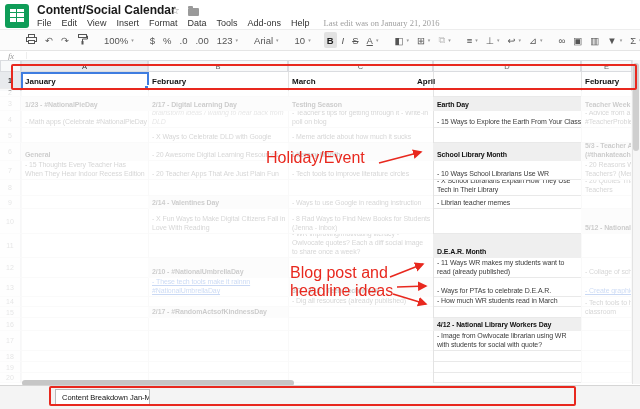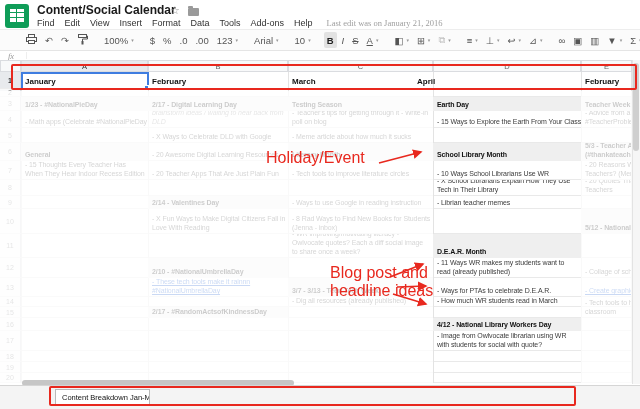--- a/index.html
+++ b/index.html
@@ -79,21 +79,21 @@
 <div class="app" style="--red: #e8281e;">
 
   <div class="sheets-icon">
       <div class="si-grid"></div>
     </div>
   <div class="doc-title">Content/Social Calendar</div>
   <div class="star-icon">☆</div>
   <div class="folder-icon"></div>
   <div class="menubar">
 
-  <span class="mi">Find</span>
+  <span class="mi">File</span>
       <span class="mi">Edit</span>
       <span class="mi">View</span>
       <span class="mi">Insert</span>
       <span class="mi">Format</span>
       <span class="mi">Data</span>
       <span class="mi">Tools</span>
       <span class="mi">Add-ons</span>
       <span class="mi">Help</span>
       <span class="last-edit">Last edit was on January 21, 2016</span>
     </div>
@@ -438,21 +438,21 @@
   <div class="fade" style="left:581px;width:51px;"></div>
 
   <div class="hthumb"></div>
   <div class="vtrack"></div>
   <div class="vthumb"></div>
 
   <div class="redrect" style="left:11px;top:64px;width:626px;height:26px;"></div>
   <div class="redrect" style="left:49px;top:386px;width:527px;height:20px;"></div>
 
   <div class="ann" style="left:266px;top:149px;">Holiday/Event</div>
-  <div class="ann" style="left:290px;top:264px;margin-left:40px;">
+  <div class="ann" style="left:290px;top:264px;">
     <div>Blog post and</div>
     <div>headline ideas</div>
   </div>
 
   <svg class="annsvg" width="640" height="409">
     <defs>
       <marker id="ah" markerWidth="7" markerHeight="7" refX="5" refY="3.5" orient="auto">
         <path d="M0,0.5 L6,3.5 L0,6.5 Z" fill="#e8281e"></path>
       </marker>
     </defs>

